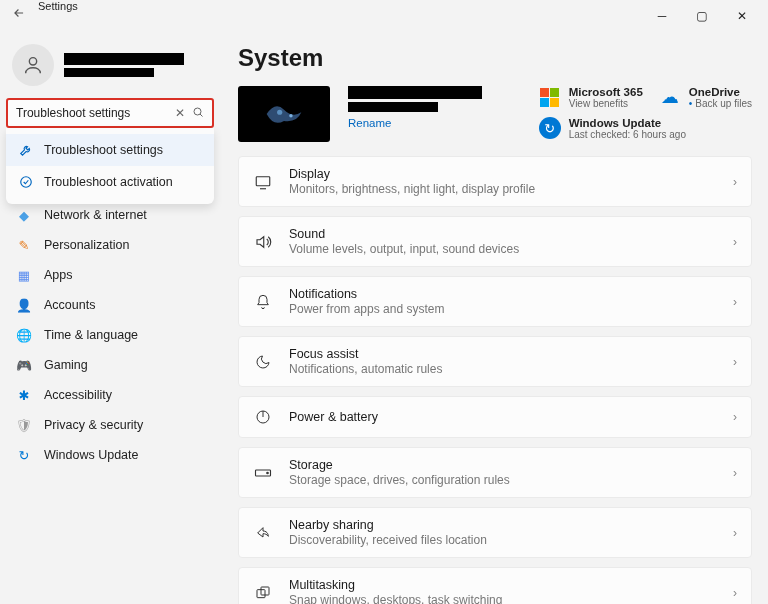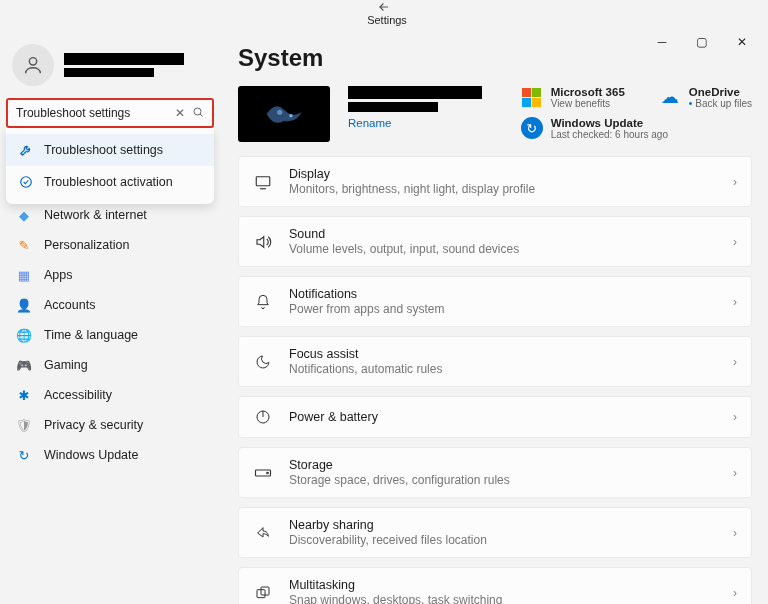--- a/index.html
+++ b/index.html
@@ -1,19 +1,19 @@
 <!DOCTYPE html>
 <html><head>
 <meta charset="utf-8">
 <style>
 * { box-sizing: border-box; margin: 0; padding: 0; font-family: "Segoe UI", sans-serif; }
 body { background: #f3f3f3; width: 768px; height: 604px; overflow: hidden; position: relative; }
 
 
-.titlebar { height: 32px; display: flex; align-items: center; padding: 0 6px; flex-direction: column; }
+.titlebar { height: 32px; display: flex; align-items: flex-start; padding: 0 6px; }
 .back-btn { width: 26px; height: 26px; display:flex; align-items:center; justify-content:center; color:#555; }
 .app-title { font-size: 11px; margin-left: 6px; color:#222; }
 .win-controls { margin-left: auto; display:flex; gap:0; }
 .win-btn { width: 40px; height:32px; display:flex; align-items:center; justify-content:center; color:#222; font-size:12px; }
 
 
 .container { display:flex; height: calc(604px - 32px); }
 .sidebar { width: 222px; padding: 4px 6px 8px 6px; position:relative; }
 .main { flex:1; padding: 4px 16px 0 16px; overflow:hidden; }
 
@@ -46,21 +46,21 @@
 .page-title { font-size:24px; font-weight:600; color:#1a1a1a; margin: 8px 0 14px 0; }
 
 
 .device-row { display:flex; gap:18px; margin-bottom:14px; }
 .device-thumb { width:92px; height:56px; background:#000; border-radius:3px; display:flex; align-items:center; justify-content:center; flex-shrink: 0; }
 .device-thumb svg { width:52px; height:36px; }
 .device-meta .d1 { background:#000; height:13px; width:134px; margin-bottom:3px; }
 .device-meta .d2 { background:#000; height:10px; width:90px; margin-bottom:5px; }
 .device-meta .rename { color:#0067c0; font-size:11.5px; }
 .right-cards { margin-left:auto; display:flex; flex-direction:column; gap:8px; }
-.card-pair { display:flex; gap:34px; }
+.card-pair { display:flex; gap:16px; }
 .mini-card { display:flex; gap:8px; align-items:flex-start; }
 .mini-ico { width:22px; height:22px; display:flex; align-items:center; justify-content:center; flex-shrink:0; }
 .mini-title { font-size:11.5px; font-weight:600; color:#222; }
 .mini-sub { font-size:10px; color:#666; }
 .bullet { color:#0067c0; margin-right:3px; }
 
 
 .settings-list { display:flex; flex-direction:column; gap:9px; }
 .set-item { background:#fcfcfc; border:1px solid #eaeaea; border-radius:4px; padding:10px 14px; display:flex; align-items:center; gap:16px; }
 .set-ico { width:20px; height:20px; display:flex; align-items:center; justify-content:center; color:#333; }

